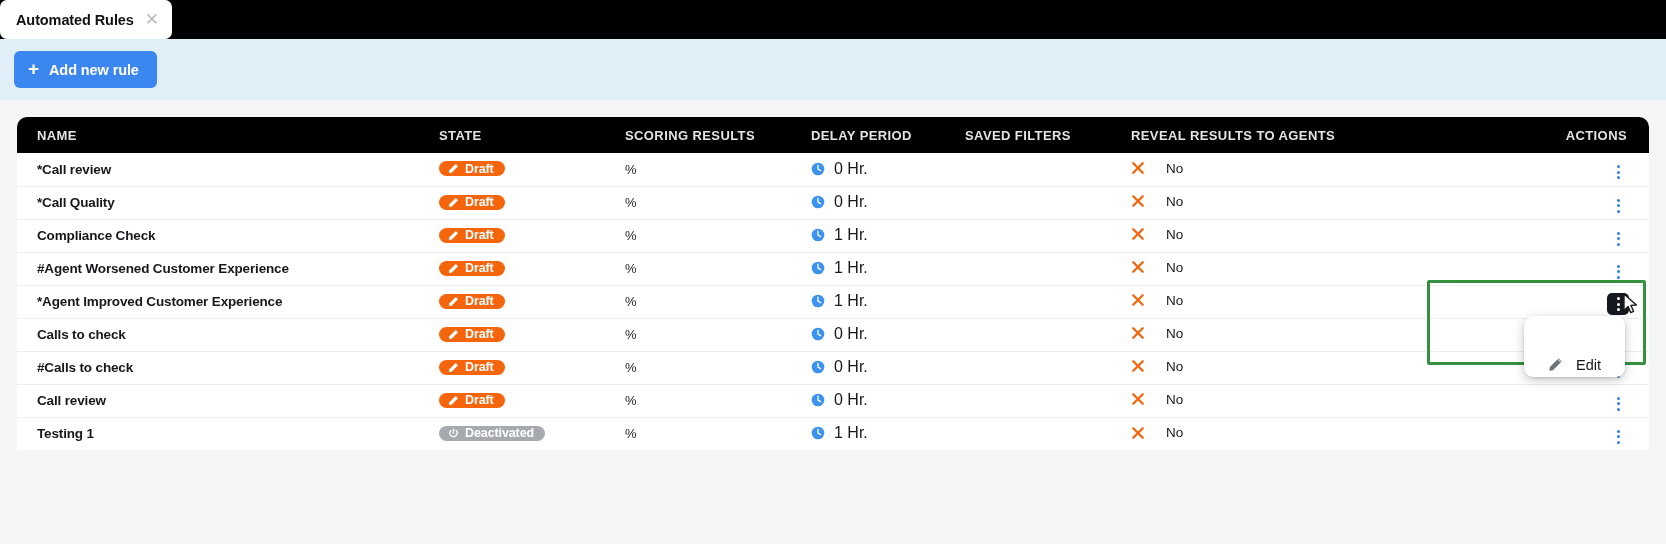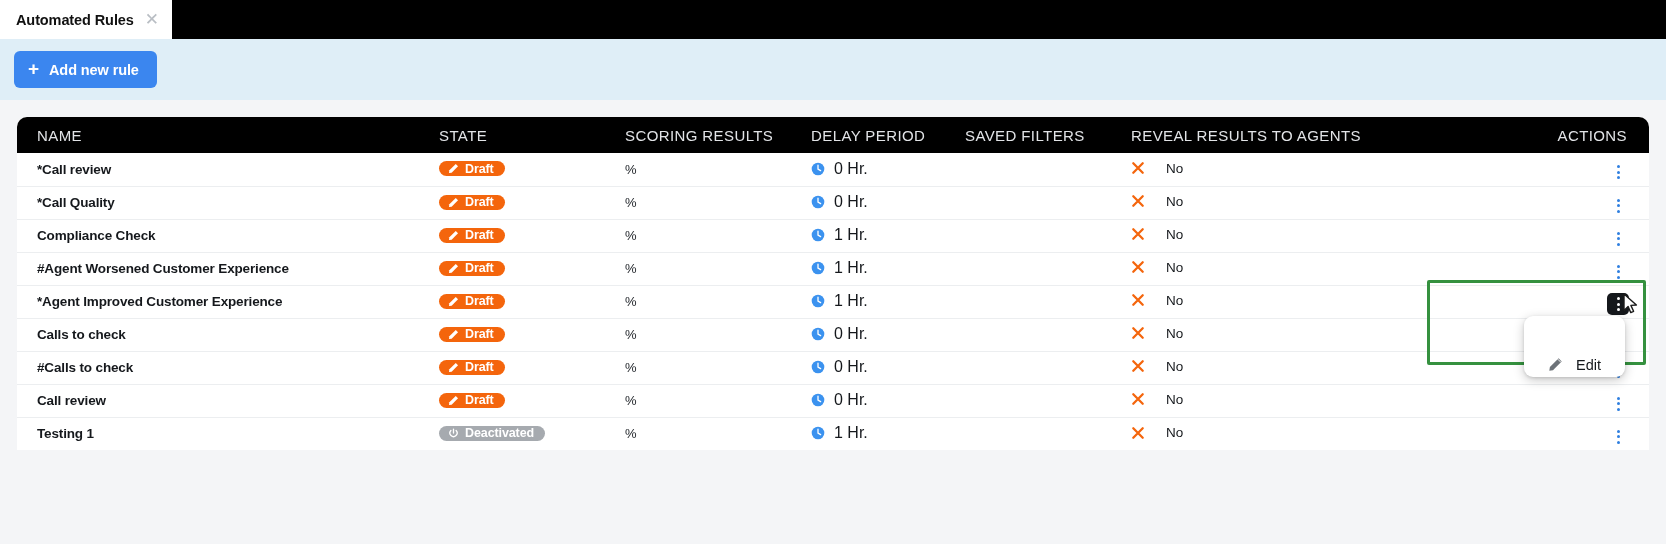--- a/index.html
+++ b/index.html
@@ -18,20 +18,21 @@
     background: #000000;
     display: flex; align-items: stretch;
   }
   .tab {
     background: #ffffff;
     display: flex; align-items: center;
     padding: 0 12px 0 16px;
     gap: 10px;
     height: 39px;
     min-width: 150px;
+    border-radius: 7px;
   }
   .tab-label {
     font-size: 14.5px; font-weight: bold; color: #111111;
     letter-spacing: -0.1px;
     white-space: nowrap;
   }
   .tab-close {
     color: #b9bec4; font-size: 17px; line-height: 1;
     font-weight: 400; cursor: pointer;
     display: flex; align-items: center; justify-content: center;
@@ -73,22 +74,22 @@
     border-radius: 10px;
     overflow: visible;
     box-shadow: 0 0 0 0 rgba(0,0,0,0);
   }
 
   table.rules { width: 100%; border-collapse: collapse; table-layout: fixed; }
 
   thead tr { background: #000000; height: 36px; }
   thead th {
     color: #e2e4e7;
-    font-size: 15px;
-    font-weight: normal;
+    font-size: 13px;
+    font-weight: bold;
     letter-spacing: 0.4px;
     text-align: left;
     padding: 0 0 0 0;
     vertical-align: middle;
     font-stretch: condensed;
   }
   thead th:first-child { border-top-left-radius: 10px; padding-left: 20px; }
   thead th:last-child  { border-top-right-radius: 10px; text-align: right; padding-right: 22px; }
 
   tbody tr { height: 33px; border-bottom: 1px solid #eceef0; background: #ffffff; }

